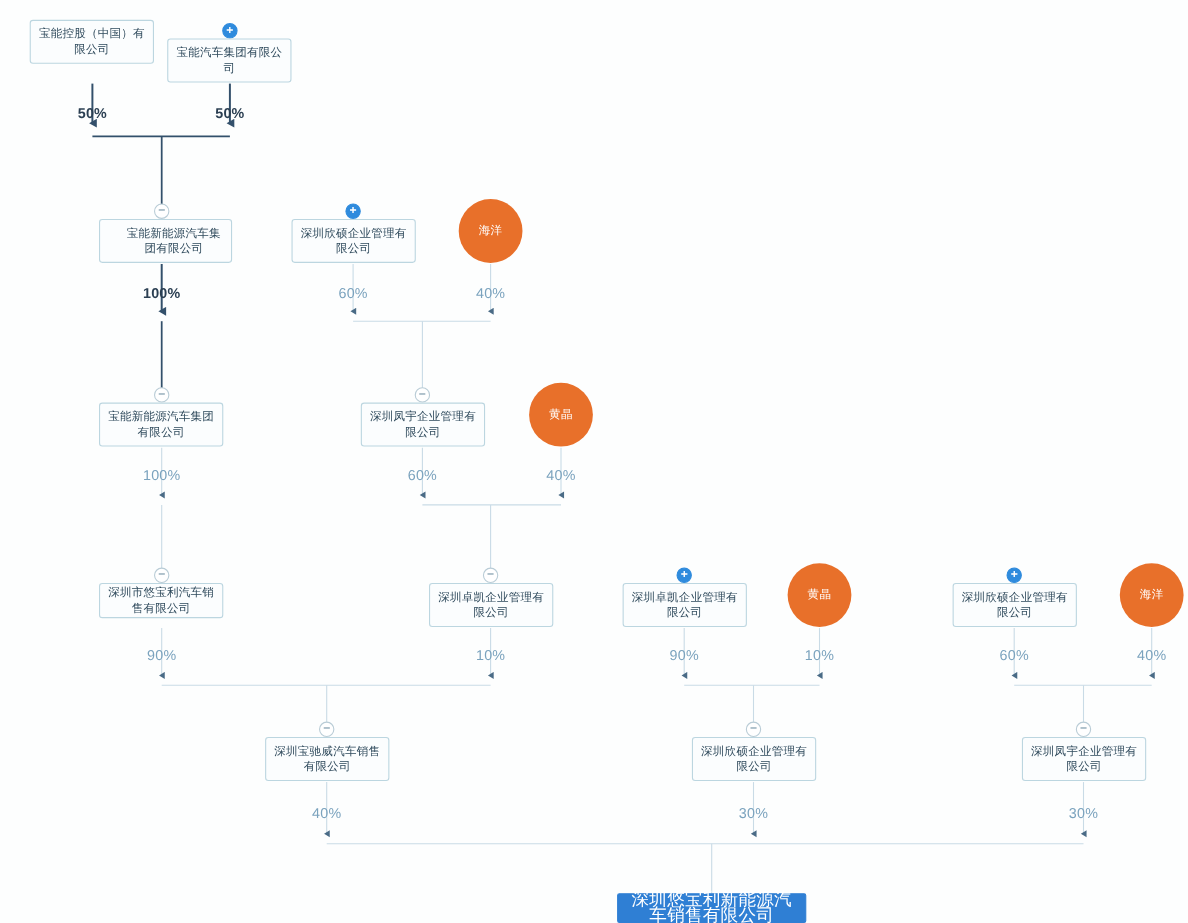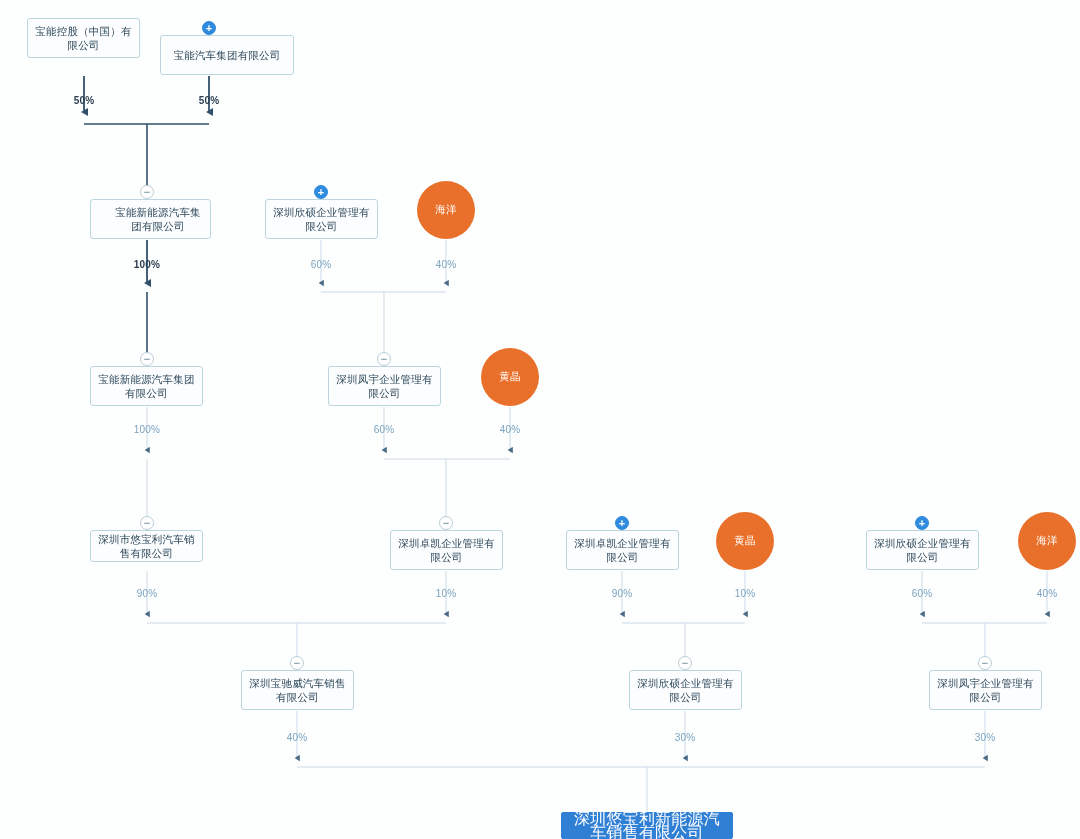--- a/index.html
+++ b/index.html
@@ -87,21 +87,21 @@
   }
   .toggle.minus {
     background: #ffffff;
     border: 1px solid #b9ccd6;
     color: #8fa9b7;
   }
   .toggle span { transform: translateY(-0.5px); }
   
   .pct {
     position: absolute;
-    font-size: 10px;
+    font-size: 13px;
     color: #7ba3be;
     white-space: nowrap;
     transform: translateX(-50%);
     letter-spacing: .2px;
   }
   .pct.strong {
     color: #2b3f52;
     font-weight: bold;
   }
 </style>
@@ -169,21 +169,21 @@
   <div class="toggle plus" style="left:77px;  top:21px;">
       <span>+</span>
     </div>
   <div class="node" style="left:27px;  top:18px;  width:113px; height:40px;">
     <span class="node-label">宝能控股（中国）有限公司</span>
   </div>
 
   <div class="toggle plus" style="left:202px; top:21px;">
       <span>+</span>
     </div>
-  <div class="node" style="left:160px; top:35px;  width:134px; height:40px;">
+  <div class="node" style="left:152px; top:35px;  width:113px; height:40px;">
     <span class="node-label">宝能汽车集团有限公司</span>
   </div>
 
   <div class="toggle minus" style="left:140px; top:185px;">
       <span>−</span>
     </div>
   <div class="node" style="left:90px;  top:199px; width:121px; height:40px;padding-left:20px;">
     <span class="node-label">宝能新能源汽车集团有限公司</span>
   </div>
 

